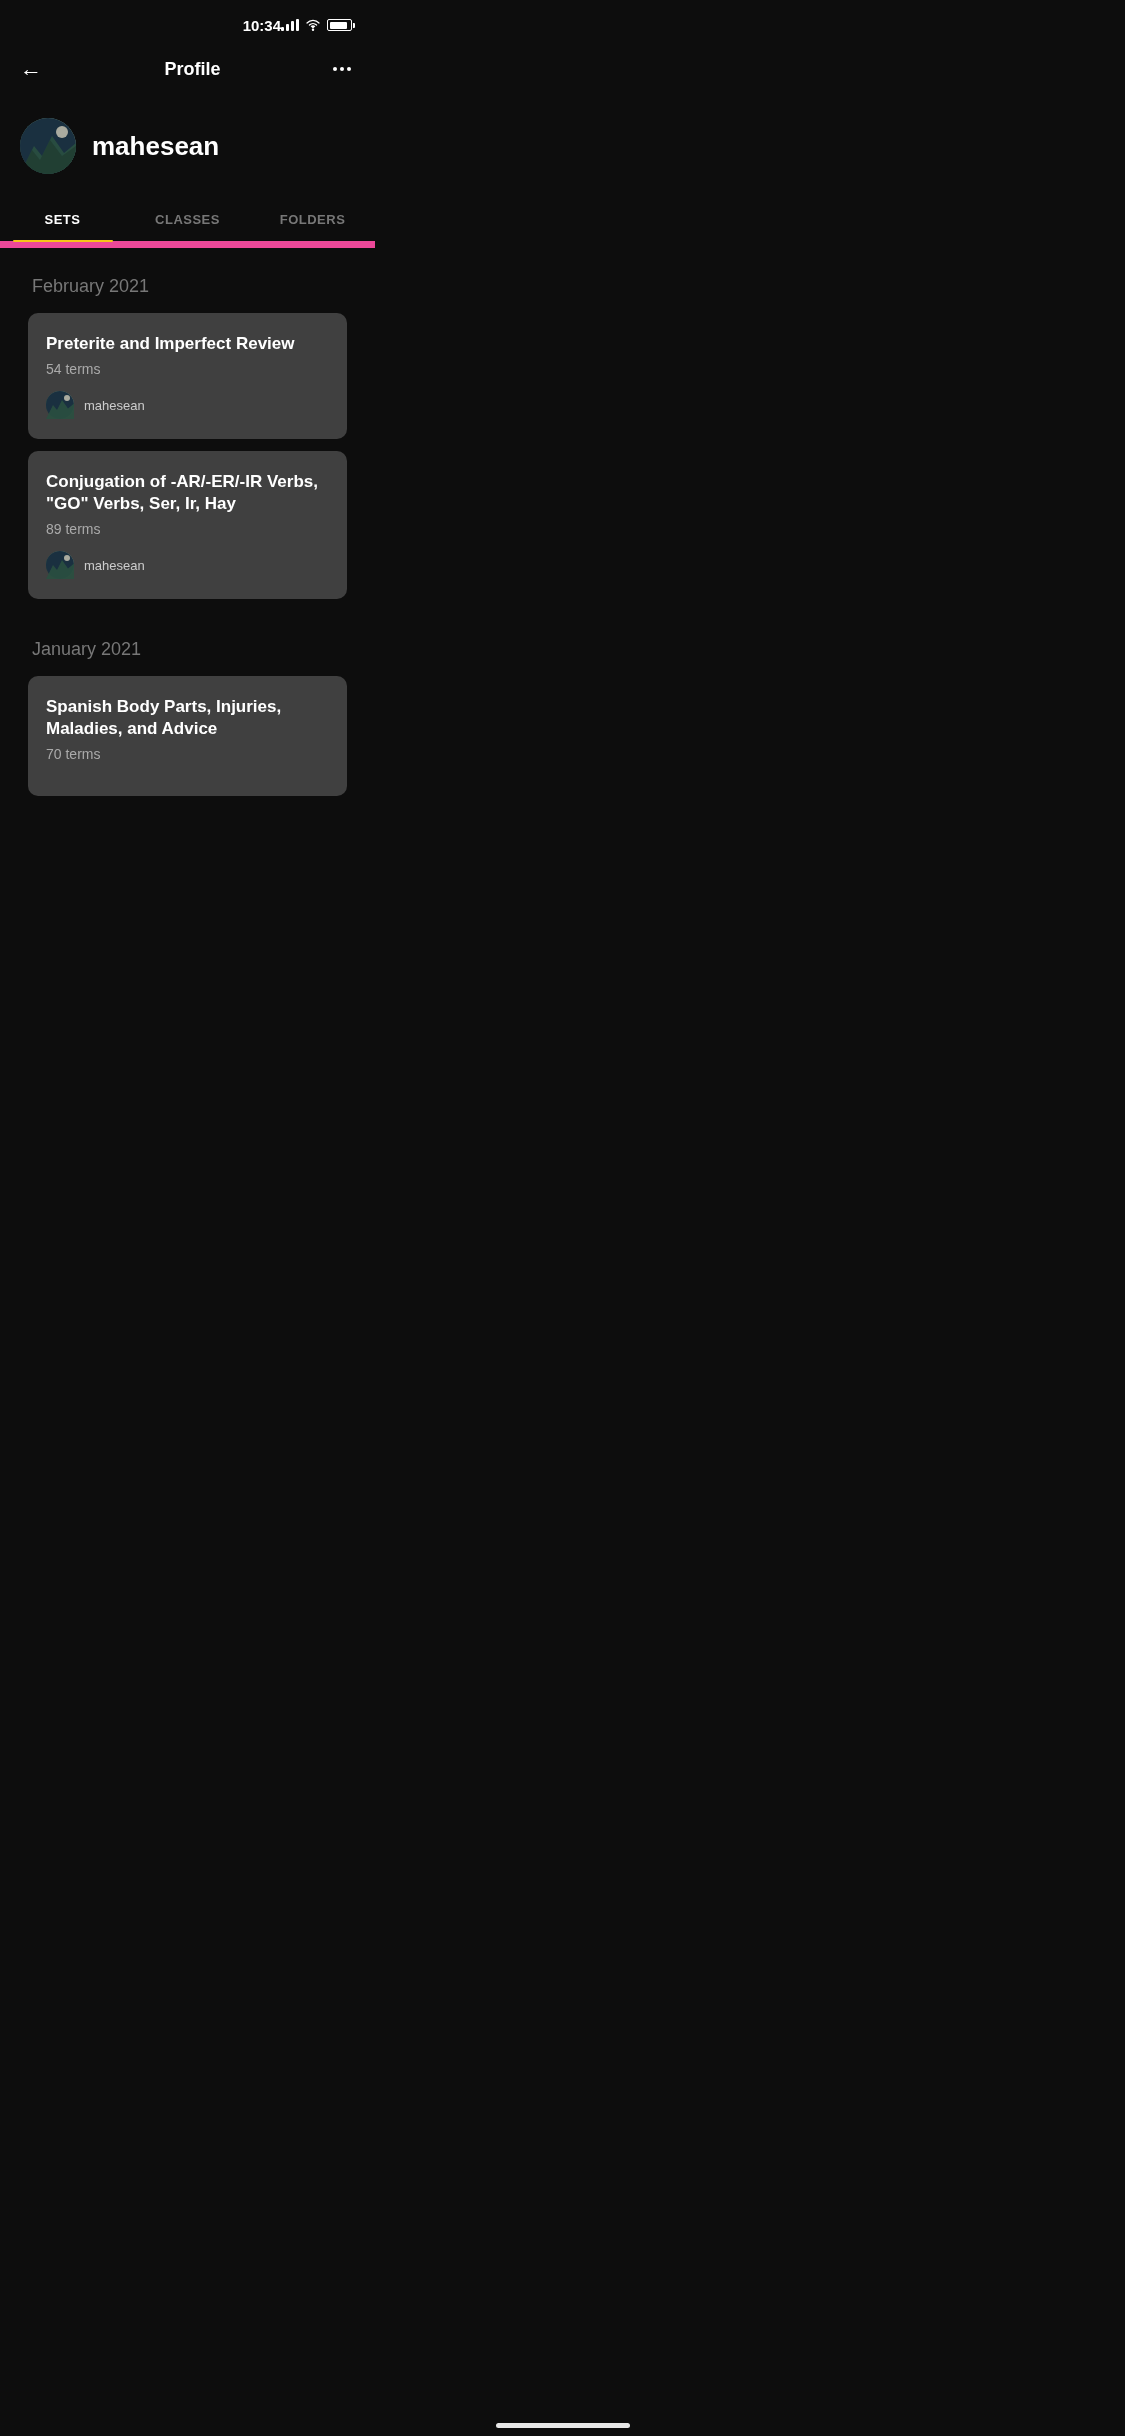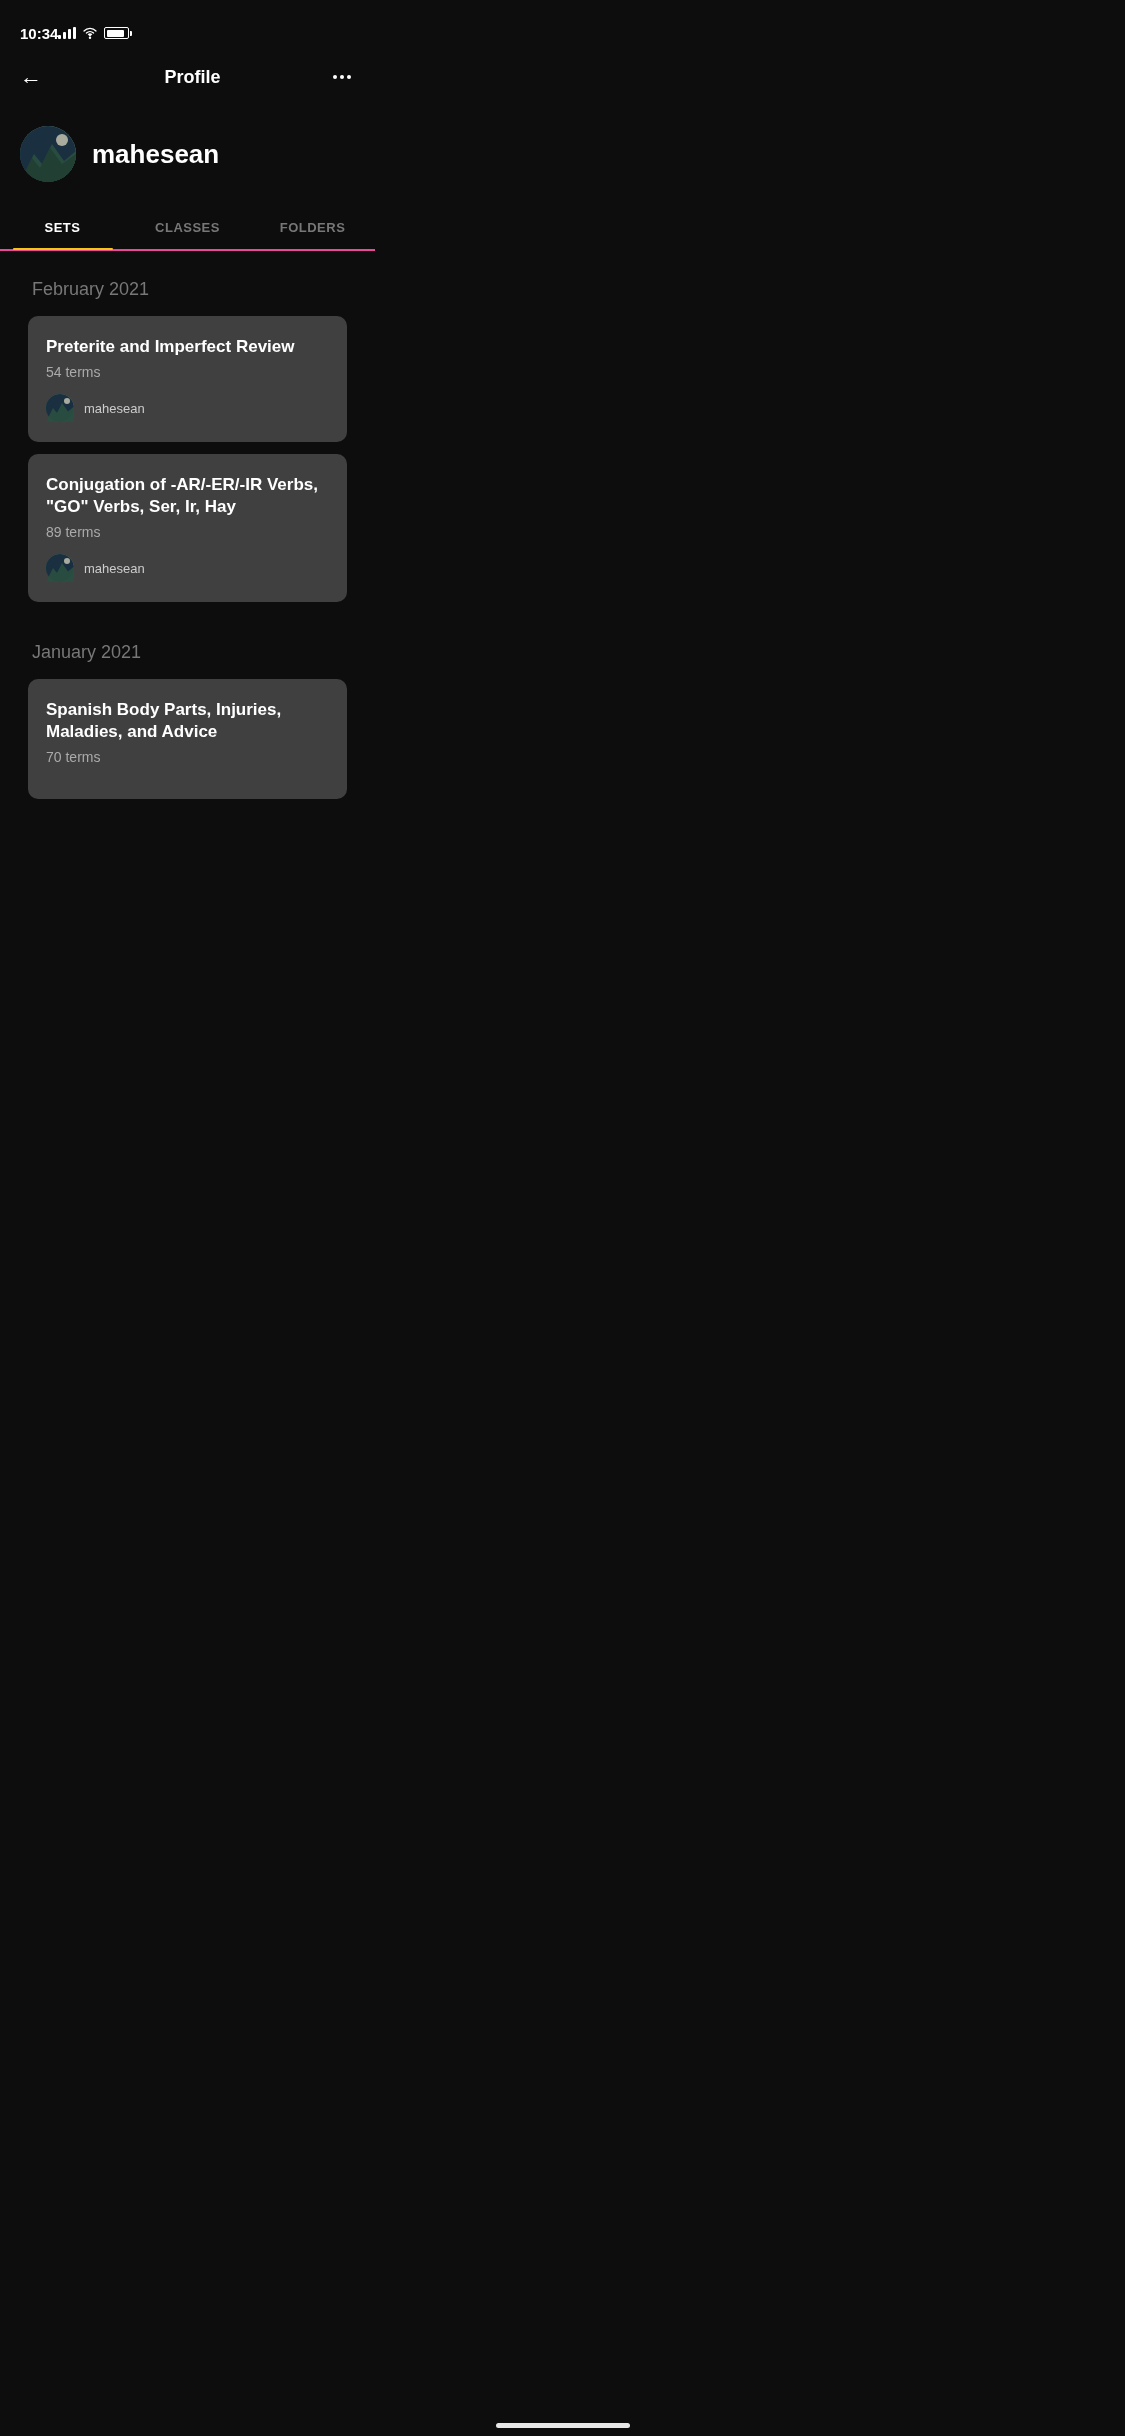--- a/index.html
+++ b/index.html
@@ -11,25 +11,24 @@
       font-family: -apple-system, BlinkMacSystemFont, 'Helvetica Neue', Arial, sans-serif;
       width: 375px;
       min-height: 812px;
       overflow-x: hidden;
       position: relative;
     }
 
     
     .status-bar {
       display: flex;
-      justify-content: flex-start;
+      justify-content: flex-end;
       align-items: center;
       padding: 14px 20px 8px 20px;
       height: 44px;
-      margin-top: 8px;
     }
 
     .status-time {
       font-size: 15px;
       font-weight: 600;
       color: #ffffff;
     }
 
     .status-icons {
       display: flex;
@@ -155,21 +154,21 @@
 
     .username {
       font-size: 26px;
       font-weight: 700;
       color: #ffffff;
     }
 
     
     .tabs-container {
       display: flex;
-      border-bottom: 2px solid #ec4899;
+      border-bottom: 7px solid #ec4899;
       margin: 0 0 0 0;
     }
 
     .tab {
       flex: 1;
       text-align: center;
       padding: 14px 8px;
       font-size: 13px;
       font-weight: 600;
       letter-spacing: 0.5px;

